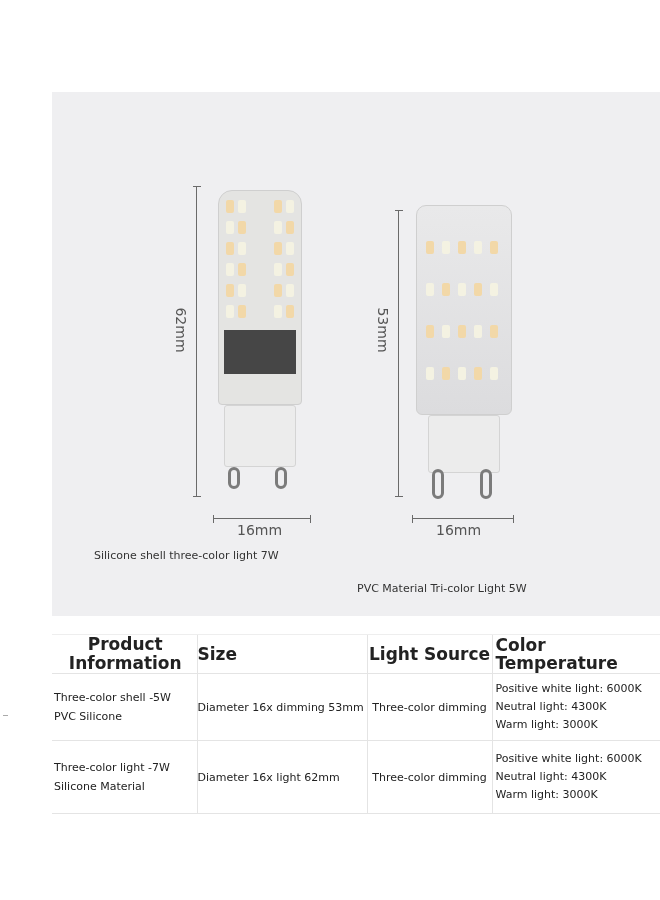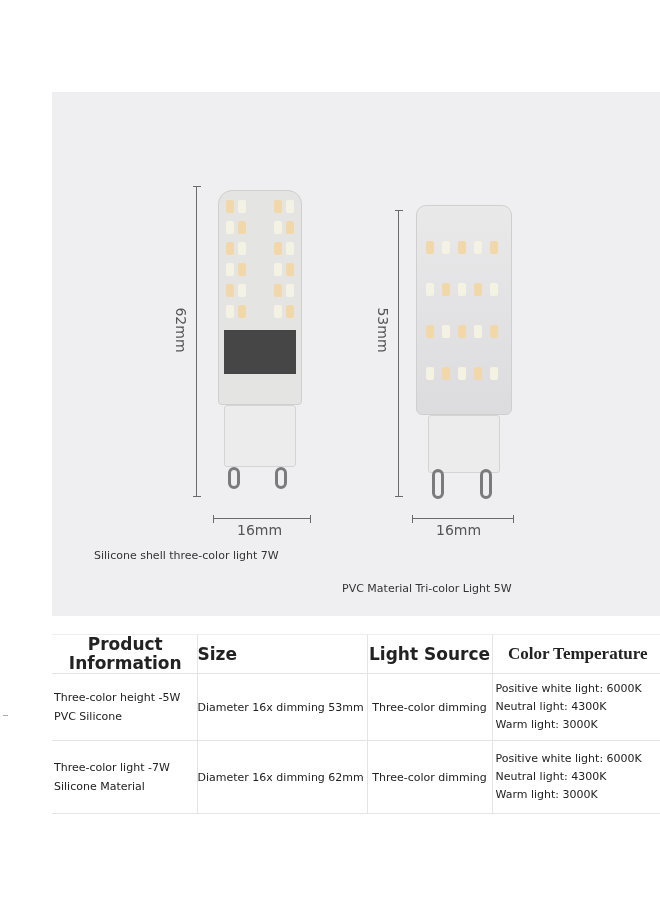--- a/index.html
+++ b/index.html
@@ -33,21 +33,21 @@
   table.spec td { border-bottom: 1px solid #e4e4e4; vertical-align: middle; }
   table.spec th + th, table.spec td + td { border-left: 1px solid #e4e4e4; }
   table.spec tr.r1 td { height: 67px; }
   table.spec tr.r2 td { height: 73px; }
   .c1 { width: 145px; padding-left: 2px; line-height: 19px; }
   .c2 { width: 170px; text-align: left; }
   .c3 { width: 125px; text-align: center; }
   .c4 { padding-left: 3px; line-height: 18px; }
   .c4 span { display: block; }
   th.c1 { text-align: center; }
-  th.c4 { text-align: center; font-family: Liberation Serif, serif; }
+  th.c4 { text-align: left; }
 
   .stray { position: absolute; left: 3px; top: 715px; width: 5px; height: 1px; background: #aaa; }
 </style>
 </head>
 <body>
 
 <div class="panel"></div>
 
 <div class="dim-v" style="left:196px; top:186px; height:311px;"></div>
 <div class="dim-label rot" style="left:158px; top:322px;">62mm</div>
@@ -117,51 +117,51 @@
       <div class="led" style="left: 10px; top: 162px; background: rgb(244, 242, 226);"></div>
       <div class="led" style="left: 26px; top: 162px; background: rgb(242, 216, 168);"></div>
       <div class="led" style="left: 42px; top: 162px; background: rgb(244, 242, 226);"></div>
       <div class="led" style="left: 58px; top: 162px; background: rgb(242, 216, 168);"></div>
       <div class="led" style="left: 74px; top: 162px; background: rgb(244, 242, 226);"></div>
     </div>
 </div>
 
 <div class="dim-h" style="left:412px; top:518px; width:102px;"></div>
 <div class="dim-label" style="left:436px; top:522px;">16mm</div>
-<div class="caption" style="left:342px; top:582px;">PVC Material Tri-color Light 5W</div>
+<div class="caption" style="left:357px; top:582px;">PVC Material Tri-color Light 5W</div>
 
 <table class="spec">
   <thead>
     <tr>
       <th class="c1">Product Information</th>
       <th class="c2">Size</th>
       <th class="c3">Light Source</th>
       <th class="c4">Color Temperature</th>
     </tr>
   </thead>
   <tbody>
     <tr class="r1">
       <td class="c1">
-        <span style="display:block">Three-color height -5W</span>
+        <span style="display:block">Three-color shell -5W</span>
         <span style="display:block">PVC Silicone</span>
       </td>
       <td class="c2">Diameter 16x dimming 53mm</td>
       <td class="c3">Three-color dimming</td>
       <td class="c4">
         <span>Positive white light: 6000K</span>
         <span>Neutral light: 4300K</span>
         <span>Warm light: 3000K</span>
       </td>
     </tr>
     <tr class="r2">
       <td class="c1">
         <span style="display:block">Three-color light -7W</span>
         <span style="display:block">Silicone Material</span>
       </td>
-      <td class="c2">Diameter 16x dimming 62mm</td>
+      <td class="c2">Diameter 16x light 62mm</td>
       <td class="c3">Three-color dimming</td>
       <td class="c4">
         <span>Positive white light: 6000K</span>
         <span>Neutral light: 4300K</span>
         <span>Warm light: 3000K</span>
       </td>
     </tr>
   </tbody>
 </table>
 

